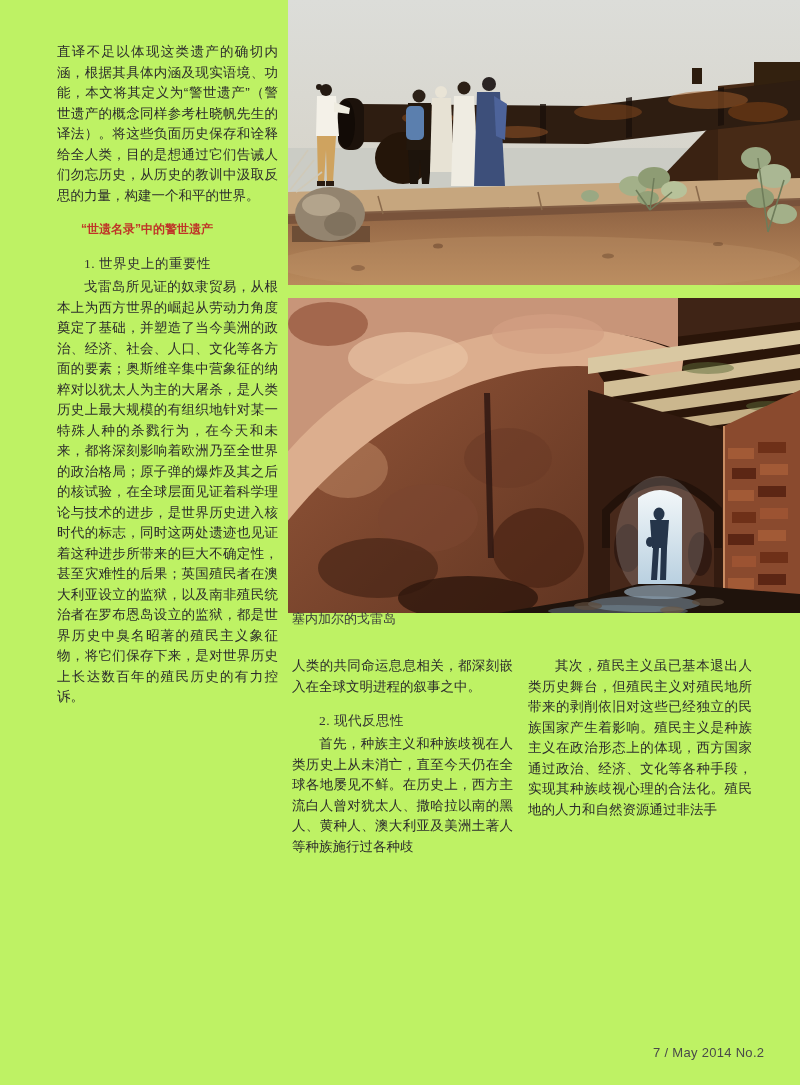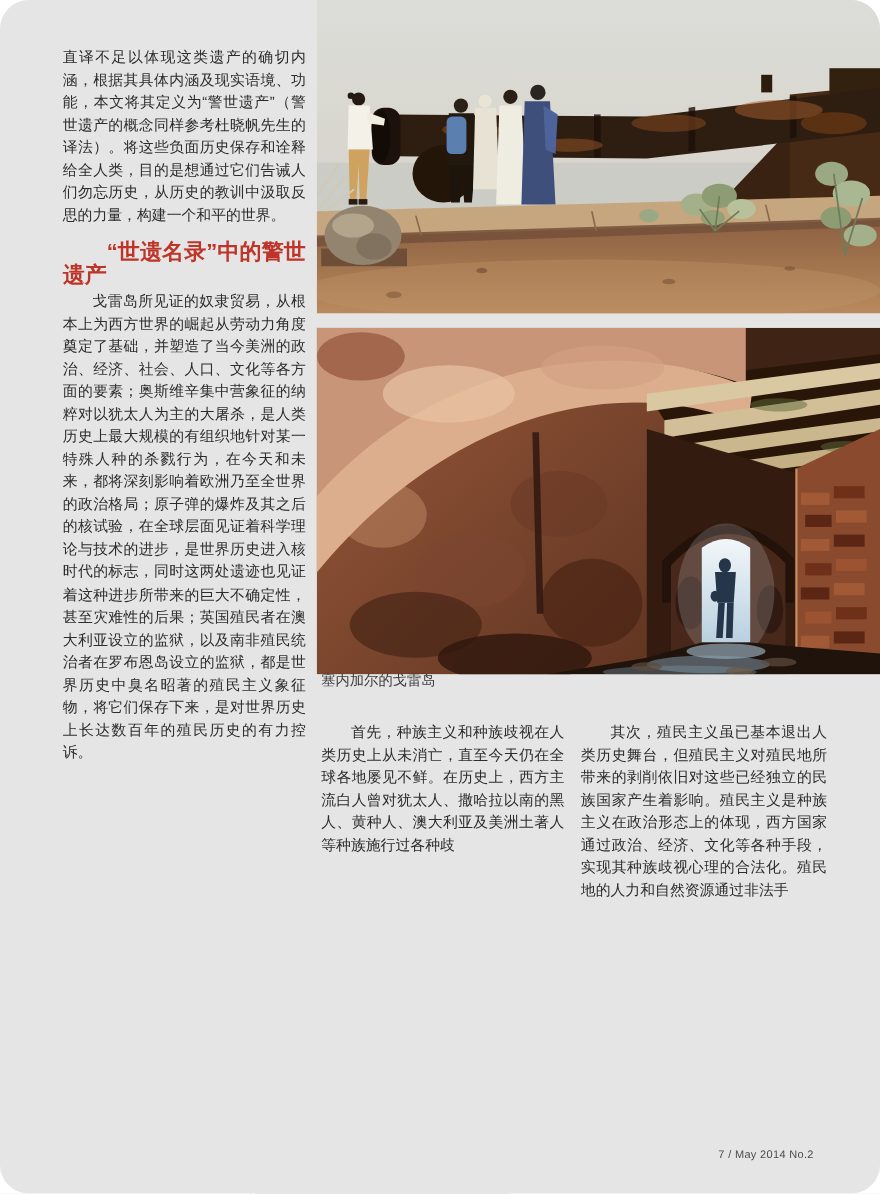--- a/index.html
+++ b/index.html
@@ -1,51 +1,51 @@
 <!DOCTYPE html>
 <html><head>
 <meta charset="utf-8">
 <style>
   html,body { margin:0; padding:0; background:#ffffff; }
   .page {
-    position:relative; width:800px; height:1085px; background:#e5e5e5;
+    position:relative; width:800px; height:1085px; background:#bef264;
     font-family:"Liberation Sans","DejaVu Sans",sans-serif; color:#2c2c2c;
     overflow:hidden;
-    border-radius:26px;
   }
   .col { position:absolute; font-size:13.5px; line-height:20.5px; text-align:justify; }
   .col p { margin:0; text-indent:2em; }
   .col p.noindent { text-indent:0; }
   .red-head {
-    margin:13px 0 3px; font-size:20px; line-height:21px; font-weight:bold;
+    margin:13px 0 3px; font-size:12px; line-height:21px; font-weight:bold;
     color:#bf3428; text-indent:2em;
   }
   .subhead {
     margin:13px 0 3px; font-size:13.5px; line-height:21px; font-weight:normal;
     font-family:"Liberation Serif","DejaVu Serif",serif; letter-spacing:.5px;
     color:#333; text-indent:2em;
   }
   .col-left   { left:57px;  top:42px;  width:221px; }
   .col-middle { left:292px; top:656px; width:221px; }
   .col-right  { left:528px; top:656px; width:224px; }
   figure.photo { position:absolute; margin:0; padding:0; }
   figure.photo svg { display:block; width:100%; height:100%; }
   .photo1 { left:288px; top:0;     width:512px; height:285px; }
   .photo2 { left:288px; top:298px; width:512px; height:315px; }
   .caption { position:absolute; left:292px; top:610px; font-size:13px; color:#3a3a3a; }
-  .footer  { position:absolute; left:653px; top:1045px; font-size:10px; color:#4a4a4a; letter-spacing:.3px; }
+  .footer  { position:absolute; left:653px; top:1045px; font-size:13px; color:#4a4a4a; letter-spacing:.3px; }
 </style>
 </head>
 <body>
 
 <div class="page">
 
   <div class="col col-left">
     <p class="noindent">直译不足以体现这类遗产的确切内涵，根据其具体内涵及现实语境、功能，本文将其定义为“警世遗产”（警世遗产的概念同样参考杜晓帆先生的译法）。将这些负面历史保存和诠释给全人类，目的是想通过它们告诫人们勿忘历史，从历史的教训中汲取反思的力量，构建一个和平的世界。</p>
     <h2 class="red-head">“世遗名录”中的警世遗产</h2>
+    <h3 class="subhead">1. 世界史上的重要性</h3>
     <p>戈雷岛所见证的奴隶贸易，从根本上为西方世界的崛起从劳动力角度奠定了基础，并塑造了当今美洲的政治、经济、社会、人口、文化等各方面的要素；奥斯维辛集中营象征的纳粹对以犹太人为主的大屠杀，是人类历史上最大规模的有组织地针对某一特殊人种的杀戮行为，在今天和未来，都将深刻影响着欧洲乃至全世界的政治格局；原子弹的爆炸及其之后的核试验，在全球层面见证着科学理论与技术的进步，是世界历史进入核时代的标志，同时这两处遗迹也见证着这种进步所带来的巨大不确定性，甚至灾难性的后果；英国殖民者在澳大利亚设立的监狱，以及南非殖民统治者在罗布恩岛设立的监狱，都是世界历史中臭名昭著的殖民主义象征物，将它们保存下来，是对世界历史上长达数百年的殖民历史的有力控诉。</p>
 
   </div>
 
   <figure class="photo photo1">
     <svg viewBox="0 0 512 285" preserveAspectRatio="none">
       <defs>
         <linearGradient id="p1sky" x1="0" y1="0" x2="0" y2="1">
           <stop offset="0" stop-color="#dcddd9"></stop>
             <stop offset="1" stop-color="#d3cec1"></stop>
@@ -222,20 +222,22 @@
       <ellipse cx="330" cy="313" rx="70" ry="6" fill="#7e96a8" opacity="0.4"></ellipse>
       <ellipse cx="420" cy="304" rx="16" ry="4" fill="#5e4c3c" opacity="0.7"></ellipse>
       <ellipse cx="300" cy="308" rx="14" ry="4" fill="#5e4c3c" opacity="0.7"></ellipse>
       <ellipse cx="384" cy="312" rx="12" ry="3.5" fill="#6b5844" opacity="0.7"></ellipse>
     </svg>
   </figure>
 
   <div class="caption">塞内加尔的戈雷岛</div>
 
   <div class="col col-middle">
+    <p class="noindent">人类的共同命运息息相关，都深刻嵌入在全球文明进程的叙事之中。</p>
+    <h3 class="subhead">2. 现代反思性</h3>
     <p>首先，种族主义和种族歧视在人类历史上从未消亡，直至今天仍在全球各地屡见不鲜。在历史上，西方主流白人曾对犹太人、撒哈拉以南的黑人、黄种人、澳大利亚及美洲土著人等种族施行过各种歧</p>
   </div>
 
   <div class="col col-right">
     <p>其次，殖民主义虽已基本退出人类历史舞台，但殖民主义对殖民地所带来的剥削依旧对这些已经独立的民族国家产生着影响。殖民主义是种族主义在政治形态上的体现，西方国家通过政治、经济、文化等各种手段，实现其种族歧视心理的合法化。殖民地的人力和自然资源通过非法手</p>
   </div>
 
   <div class="footer">7 / May 2014 No.2</div>
 
 </div>

